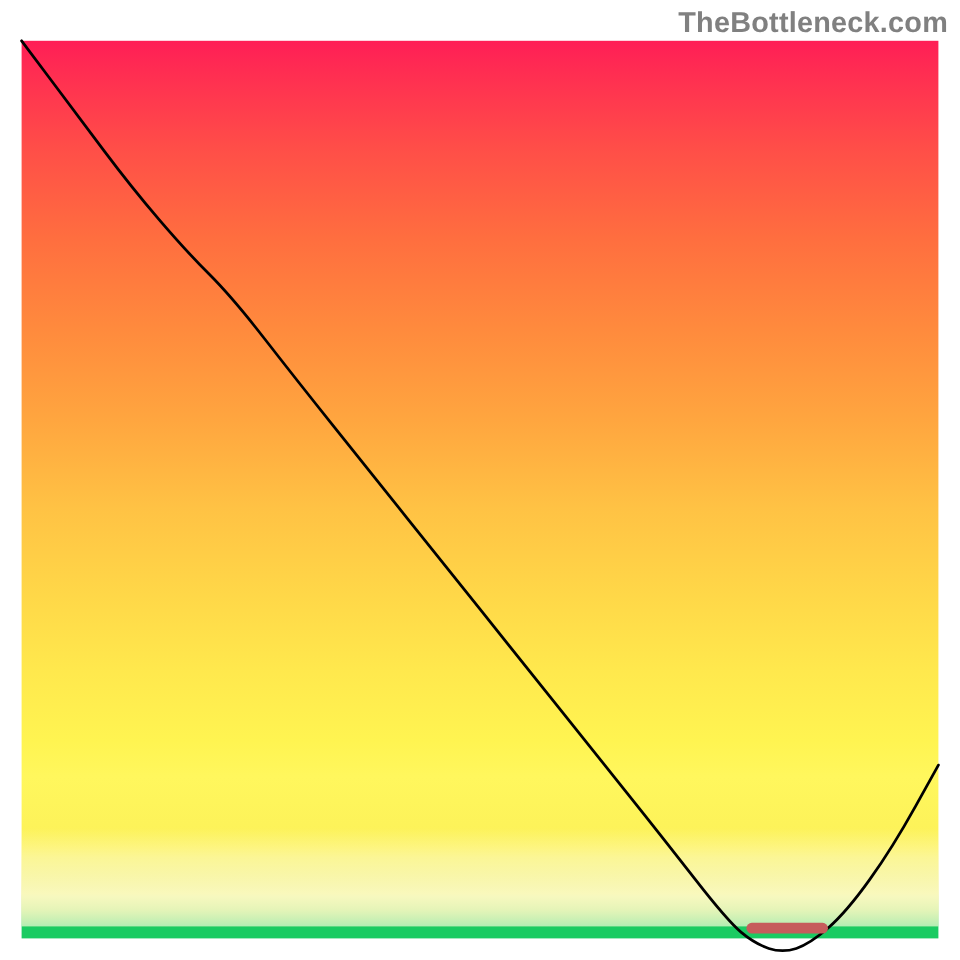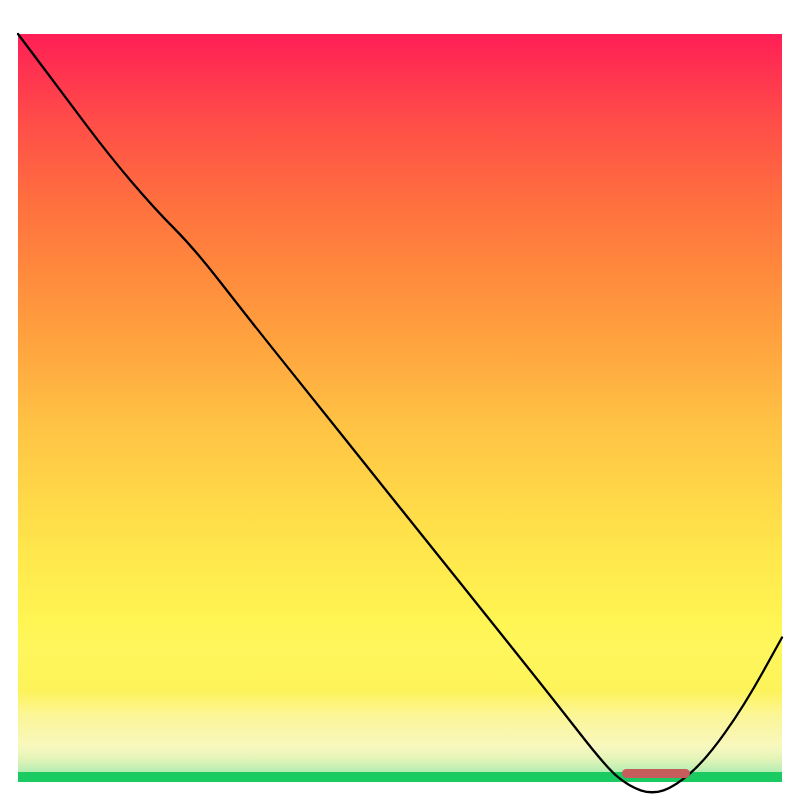--- a/index.html
+++ b/index.html
@@ -89,20 +89,21 @@
   .marker {
     position: absolute;
     height: 9px;
     border-radius: 5px;
     background: #C65C5C; 
   }
 </style>
 </head>
 <body>
 <div class="wrap">
+  <div class="watermark">TheBottleneck.com</div>
 
   <div class="plot">
     <div class="gradient"></div>
     <div class="pale-band"></div>
 
     <svg class="curve" viewBox="0 0 1000 1000" preserveAspectRatio="none">
 
       <path id="curve-path" d="M 0 0 Q 0 0 30 40 Q 60 80 90 120 Q 120 160 150 195 Q 180 230 205 255 Q 230 280 265 325 Q 300 370 340 420 Q 380 470 420 520 Q 460 570 500 620 Q 540 670 580 720 Q 620 770 660 820 Q 700 870 735 915 Q 770 960 785 972.5 Q 800 985 815 990 Q 830 995 845 990 Q 860 985 880 967.5 Q 900 950 925 915 Q 950 880 975 835 T 1000 790"></path>
     </svg>
 

